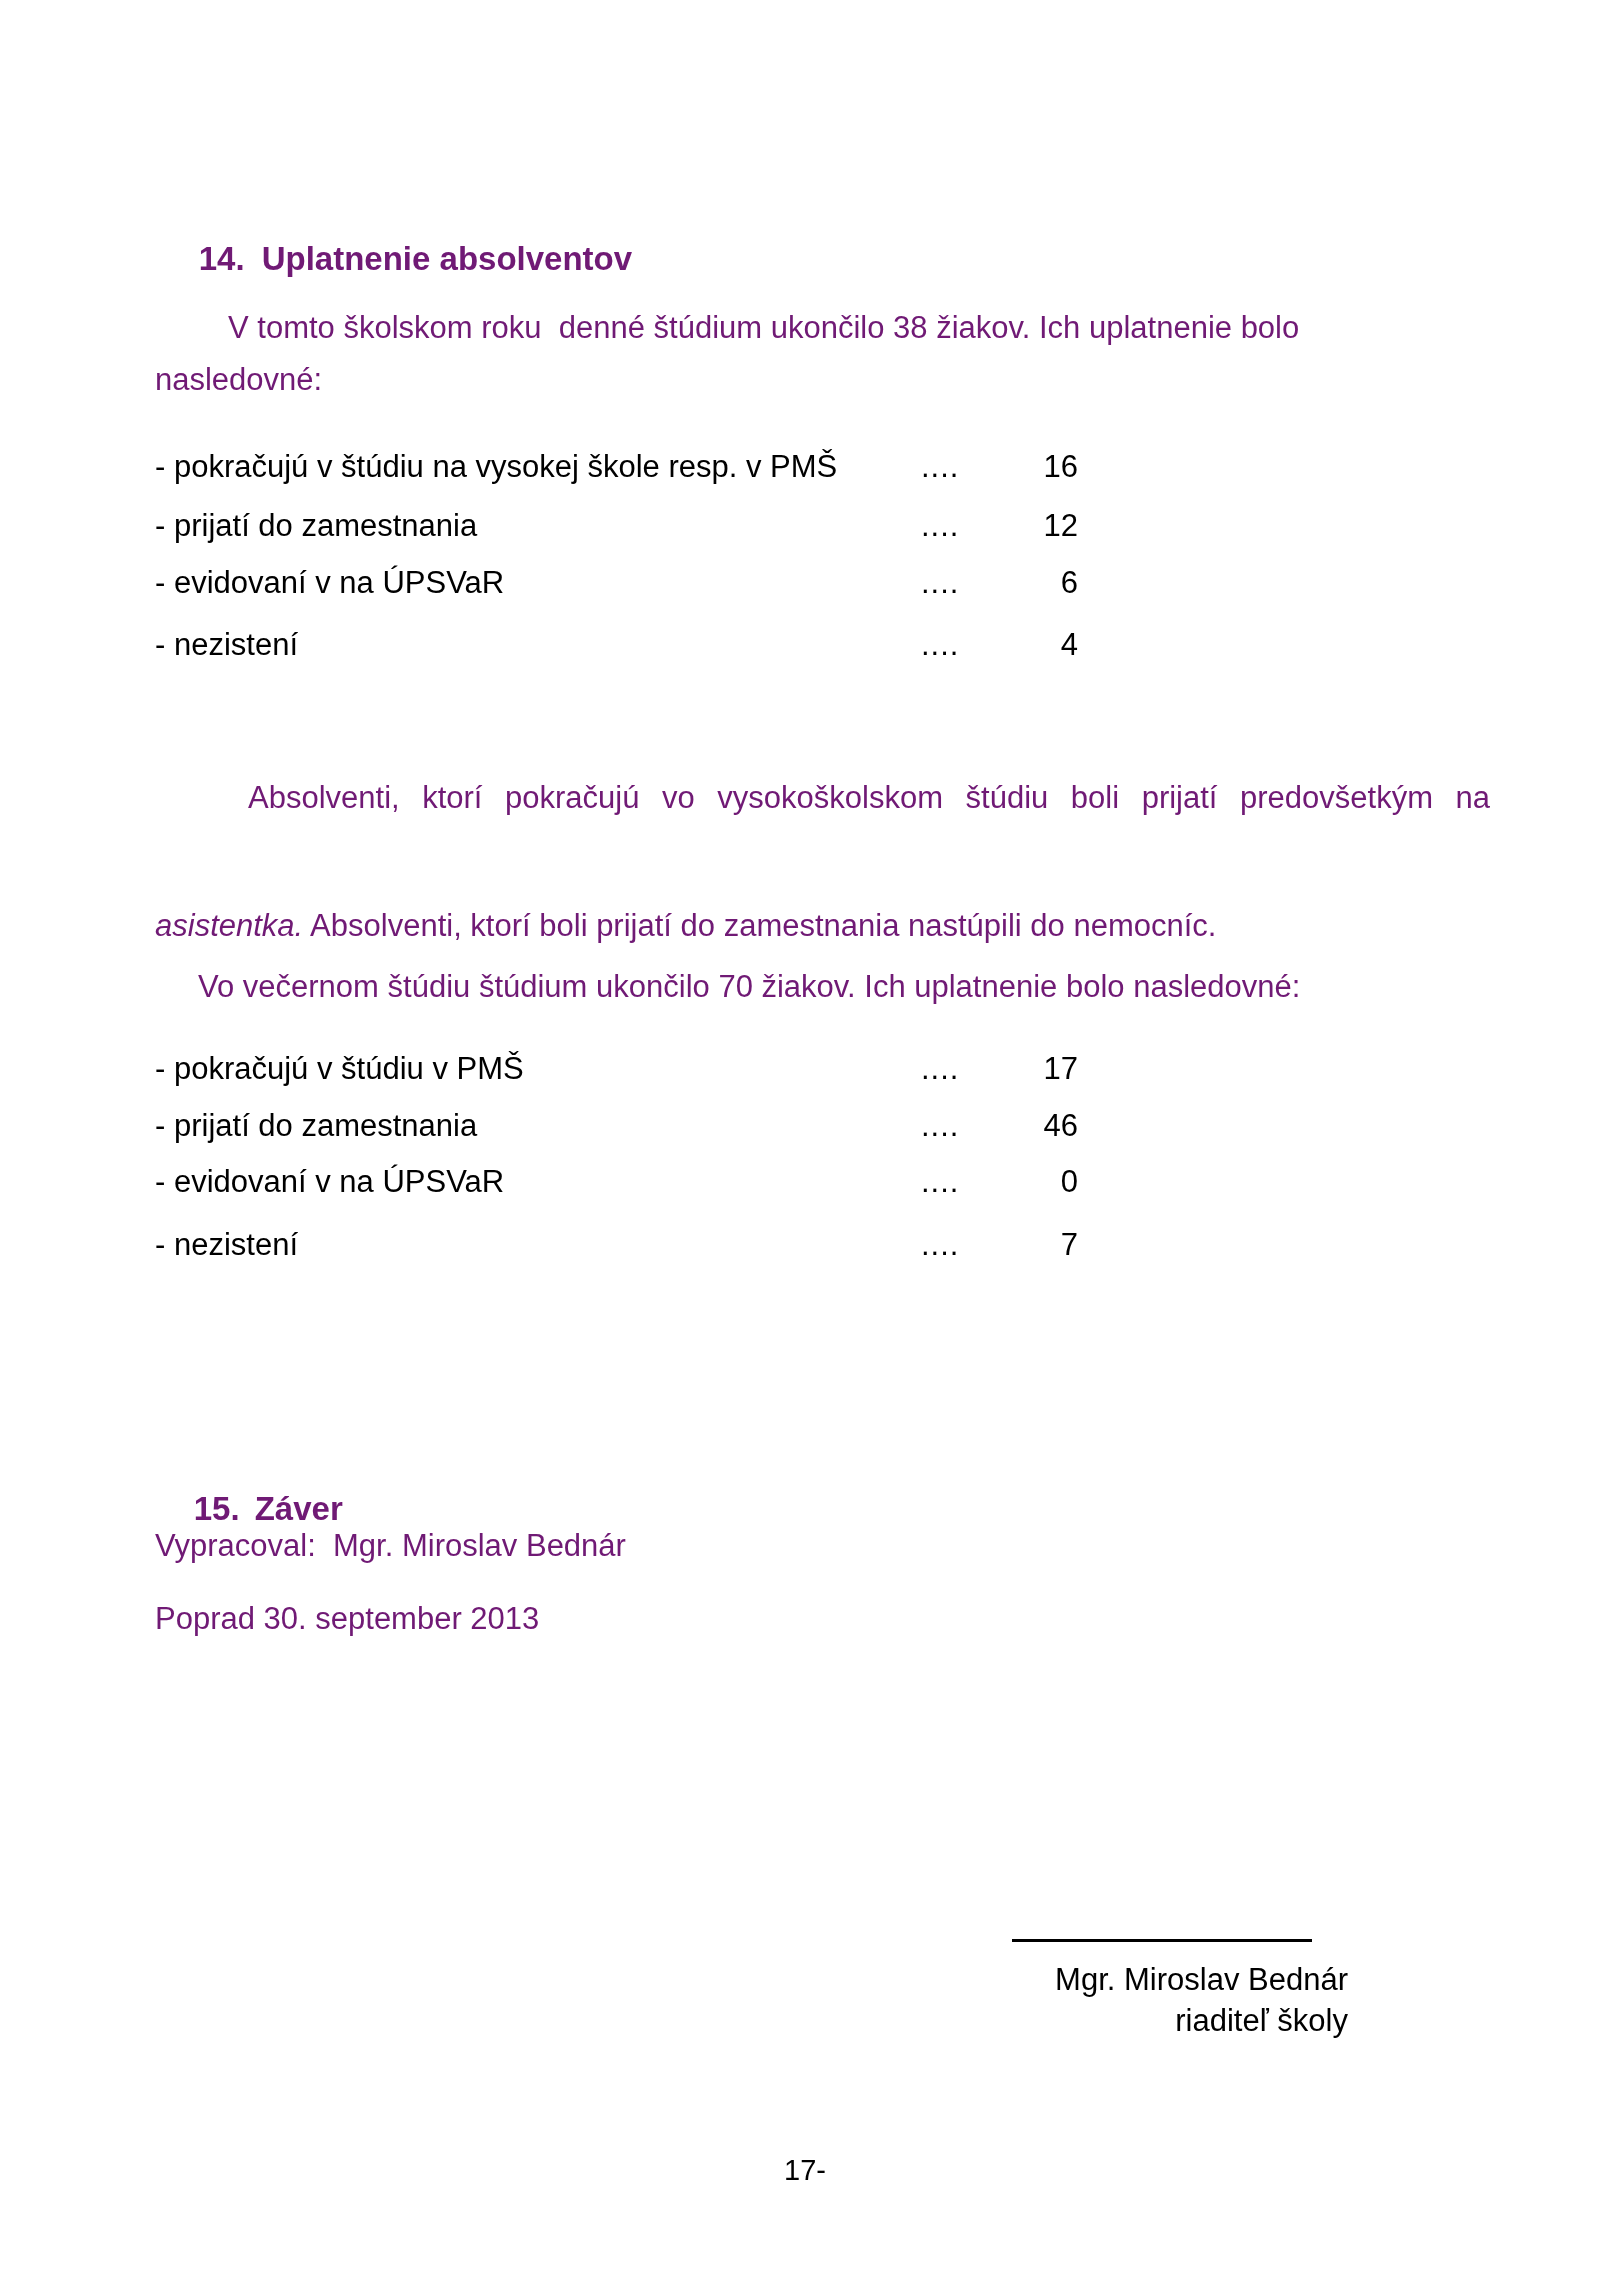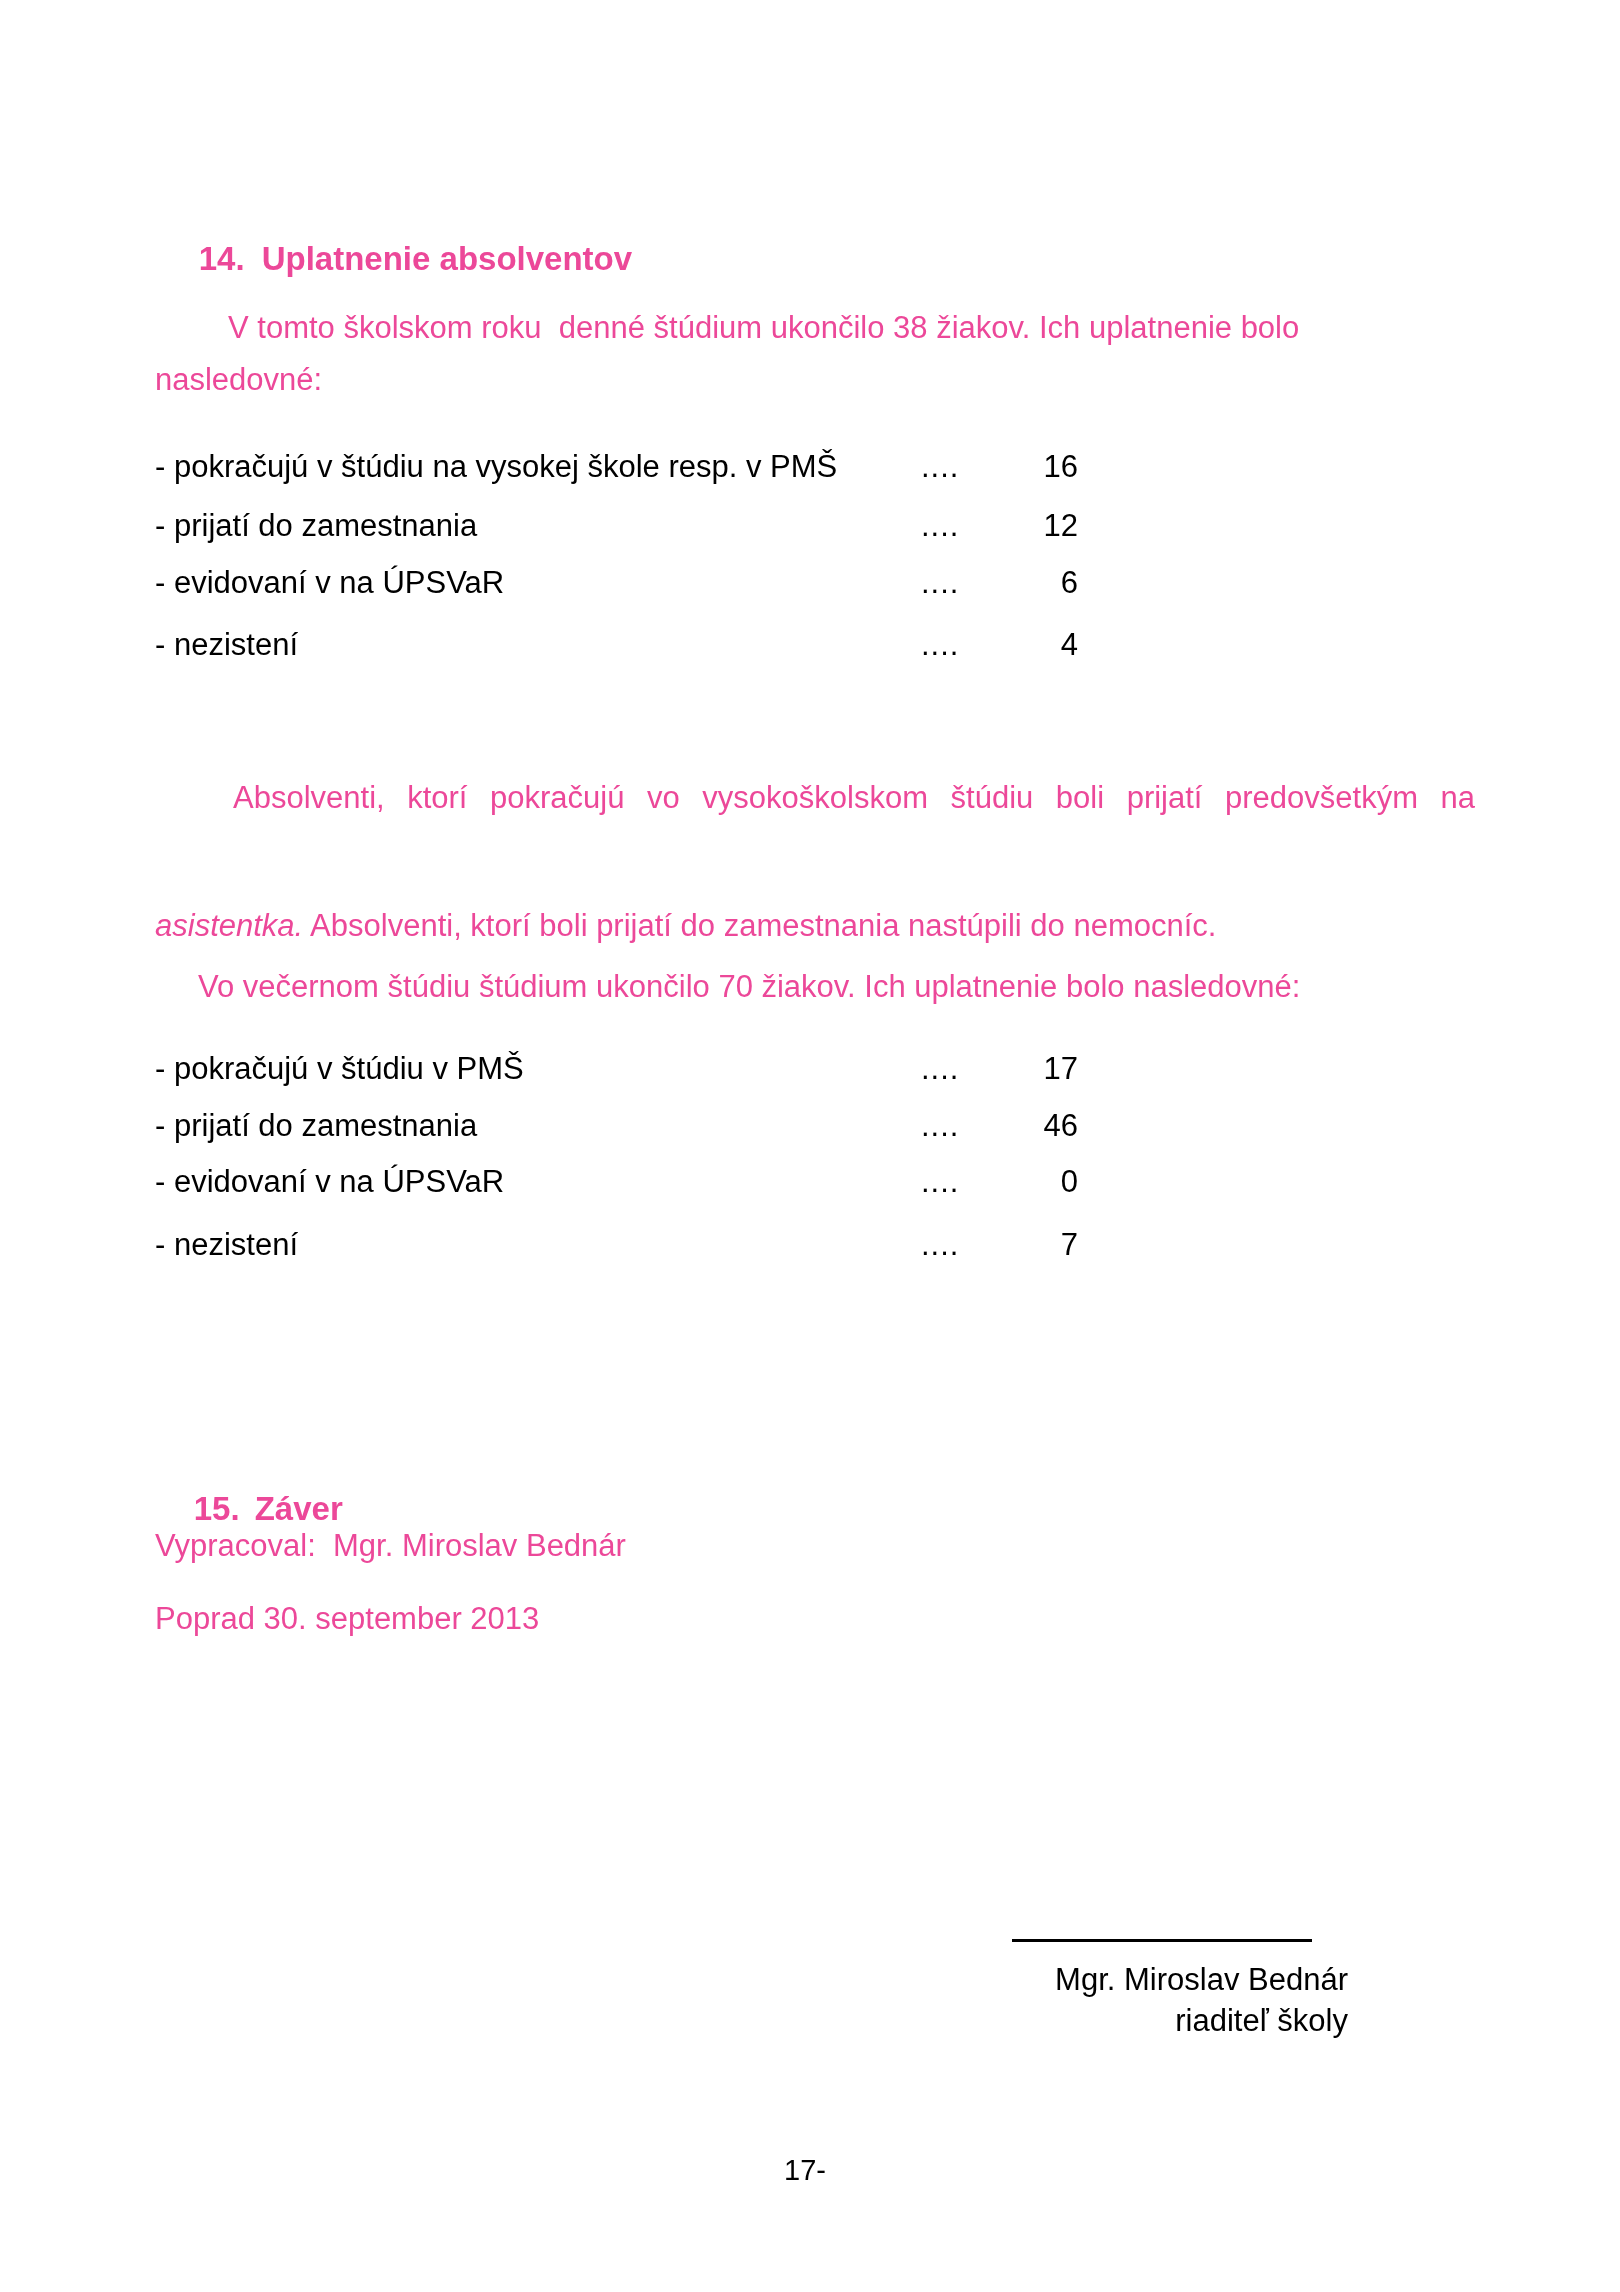--- a/index.html
+++ b/index.html
@@ -14,21 +14,21 @@
     background: #ffffff;
     font-family: "Liberation Sans", sans-serif;
     color: #000000;
     overflow: hidden;
   }
   .t {
     position: absolute;
     font-size: 31px;
     line-height: 1.2;
     white-space: pre;
-    color: #ec4899;
+    color: #701a75;
   }
   .i { font-style: italic; }
   .h { font-size: 33px; font-weight: bold; }
   .h .num {
     display: inline-block;
     width: 63px;
   }
   .just {
     white-space: normal;
     text-align: justify;
@@ -92,21 +92,21 @@
     <span class="lbl">- evidovaní v na ÚPSVaR</span>
     <span class="dots">....</span>
     <span class="val">6</span>
   </div>
   <div class="row" style="top:627px;">
     <span class="lbl">- nezistení</span>
     <span class="dots">....</span>
     <span class="val">4</span>
   </div>
 
-  <div class="t just" style="left:155px; top:779px; width:1320px; text-indent:78px;">Absolventi, ktorí pokračujú vo vysokoškolskom štúdiu boli prijatí predovšetkým na</div>
+  <div class="t just" style="left:170px; top:779px; width:1320px; text-indent:78px;">Absolventi, ktorí pokračujú vo vysokoškolskom štúdiu boli prijatí predovšetkým na</div>
   <div class="t" style="left:155px; top:907px;"><span class="i">asistentka.</span><span> Absolventi, ktorí boli prijatí do zamestnania nastúpili do nemocníc.</span></div>
 
   <div class="t" style="left:198px; top:968px;">Vo večernom štúdiu štúdium ukončilo 70 žiakov. Ich uplatnenie bolo nasledovné:</div>
 
   <div class="row" style="top:1051px;">
     <span class="lbl">- pokračujú v štúdiu v PMŠ</span>
     <span class="dots">....</span>
     <span class="val">17</span>
   </div>
   <div class="row" style="top:1108px;">

